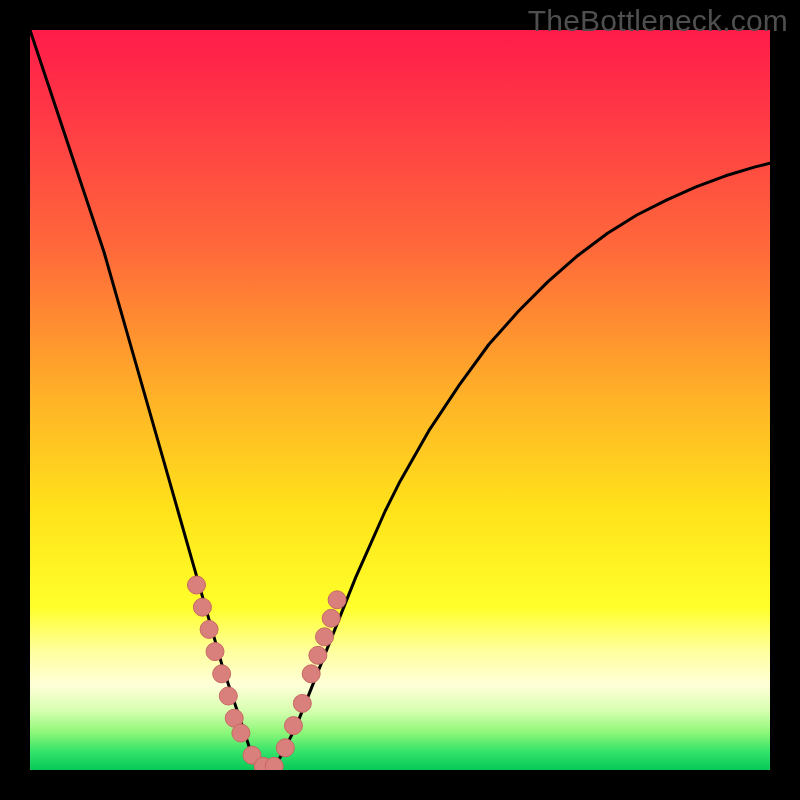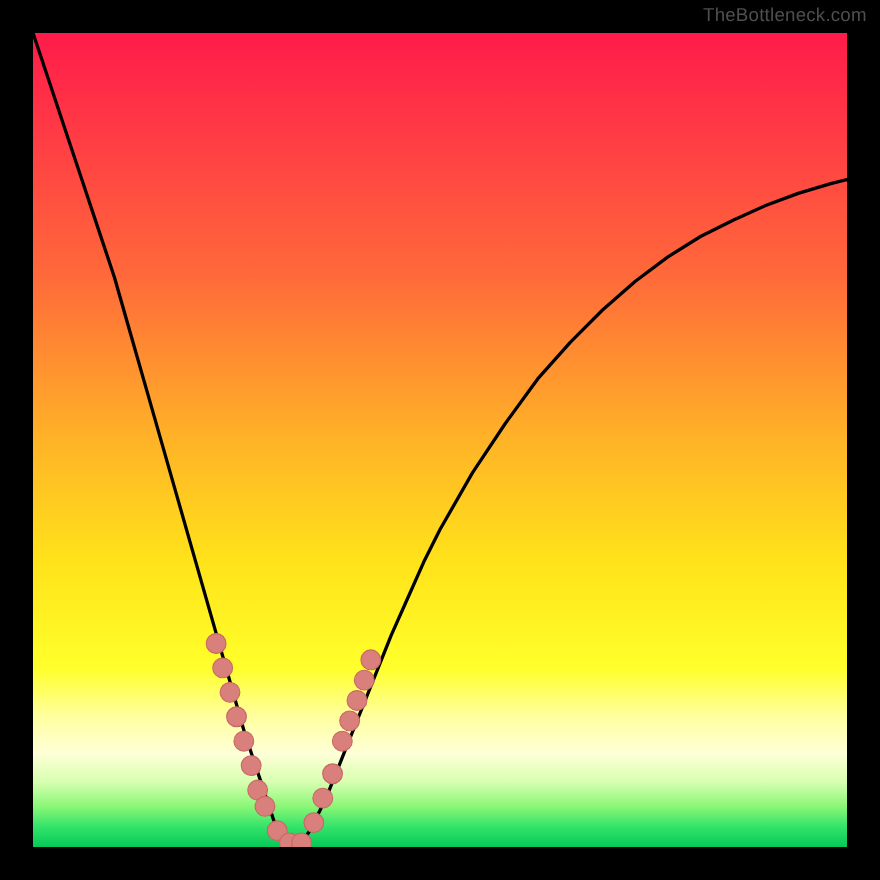--- a/index.html
+++ b/index.html
@@ -21,21 +21,21 @@
   }
   .gradient {
     position: absolute;
     left: 0; top: 0; right: 0; bottom: 0;
   }
   .watermark {
     position: absolute;
     top: 4px;
     right: 12px;
     color: #4f4f4f;
-    font-size: 17px;
+    font-size: 30px;
     font-weight: 400;
     letter-spacing: 0.2px;
     user-select: none;
   }
   svg.curve {
     position: absolute;
     left: 0; top: 0;
     width: 740px;
     height: 740px;
     overflow: visible;

